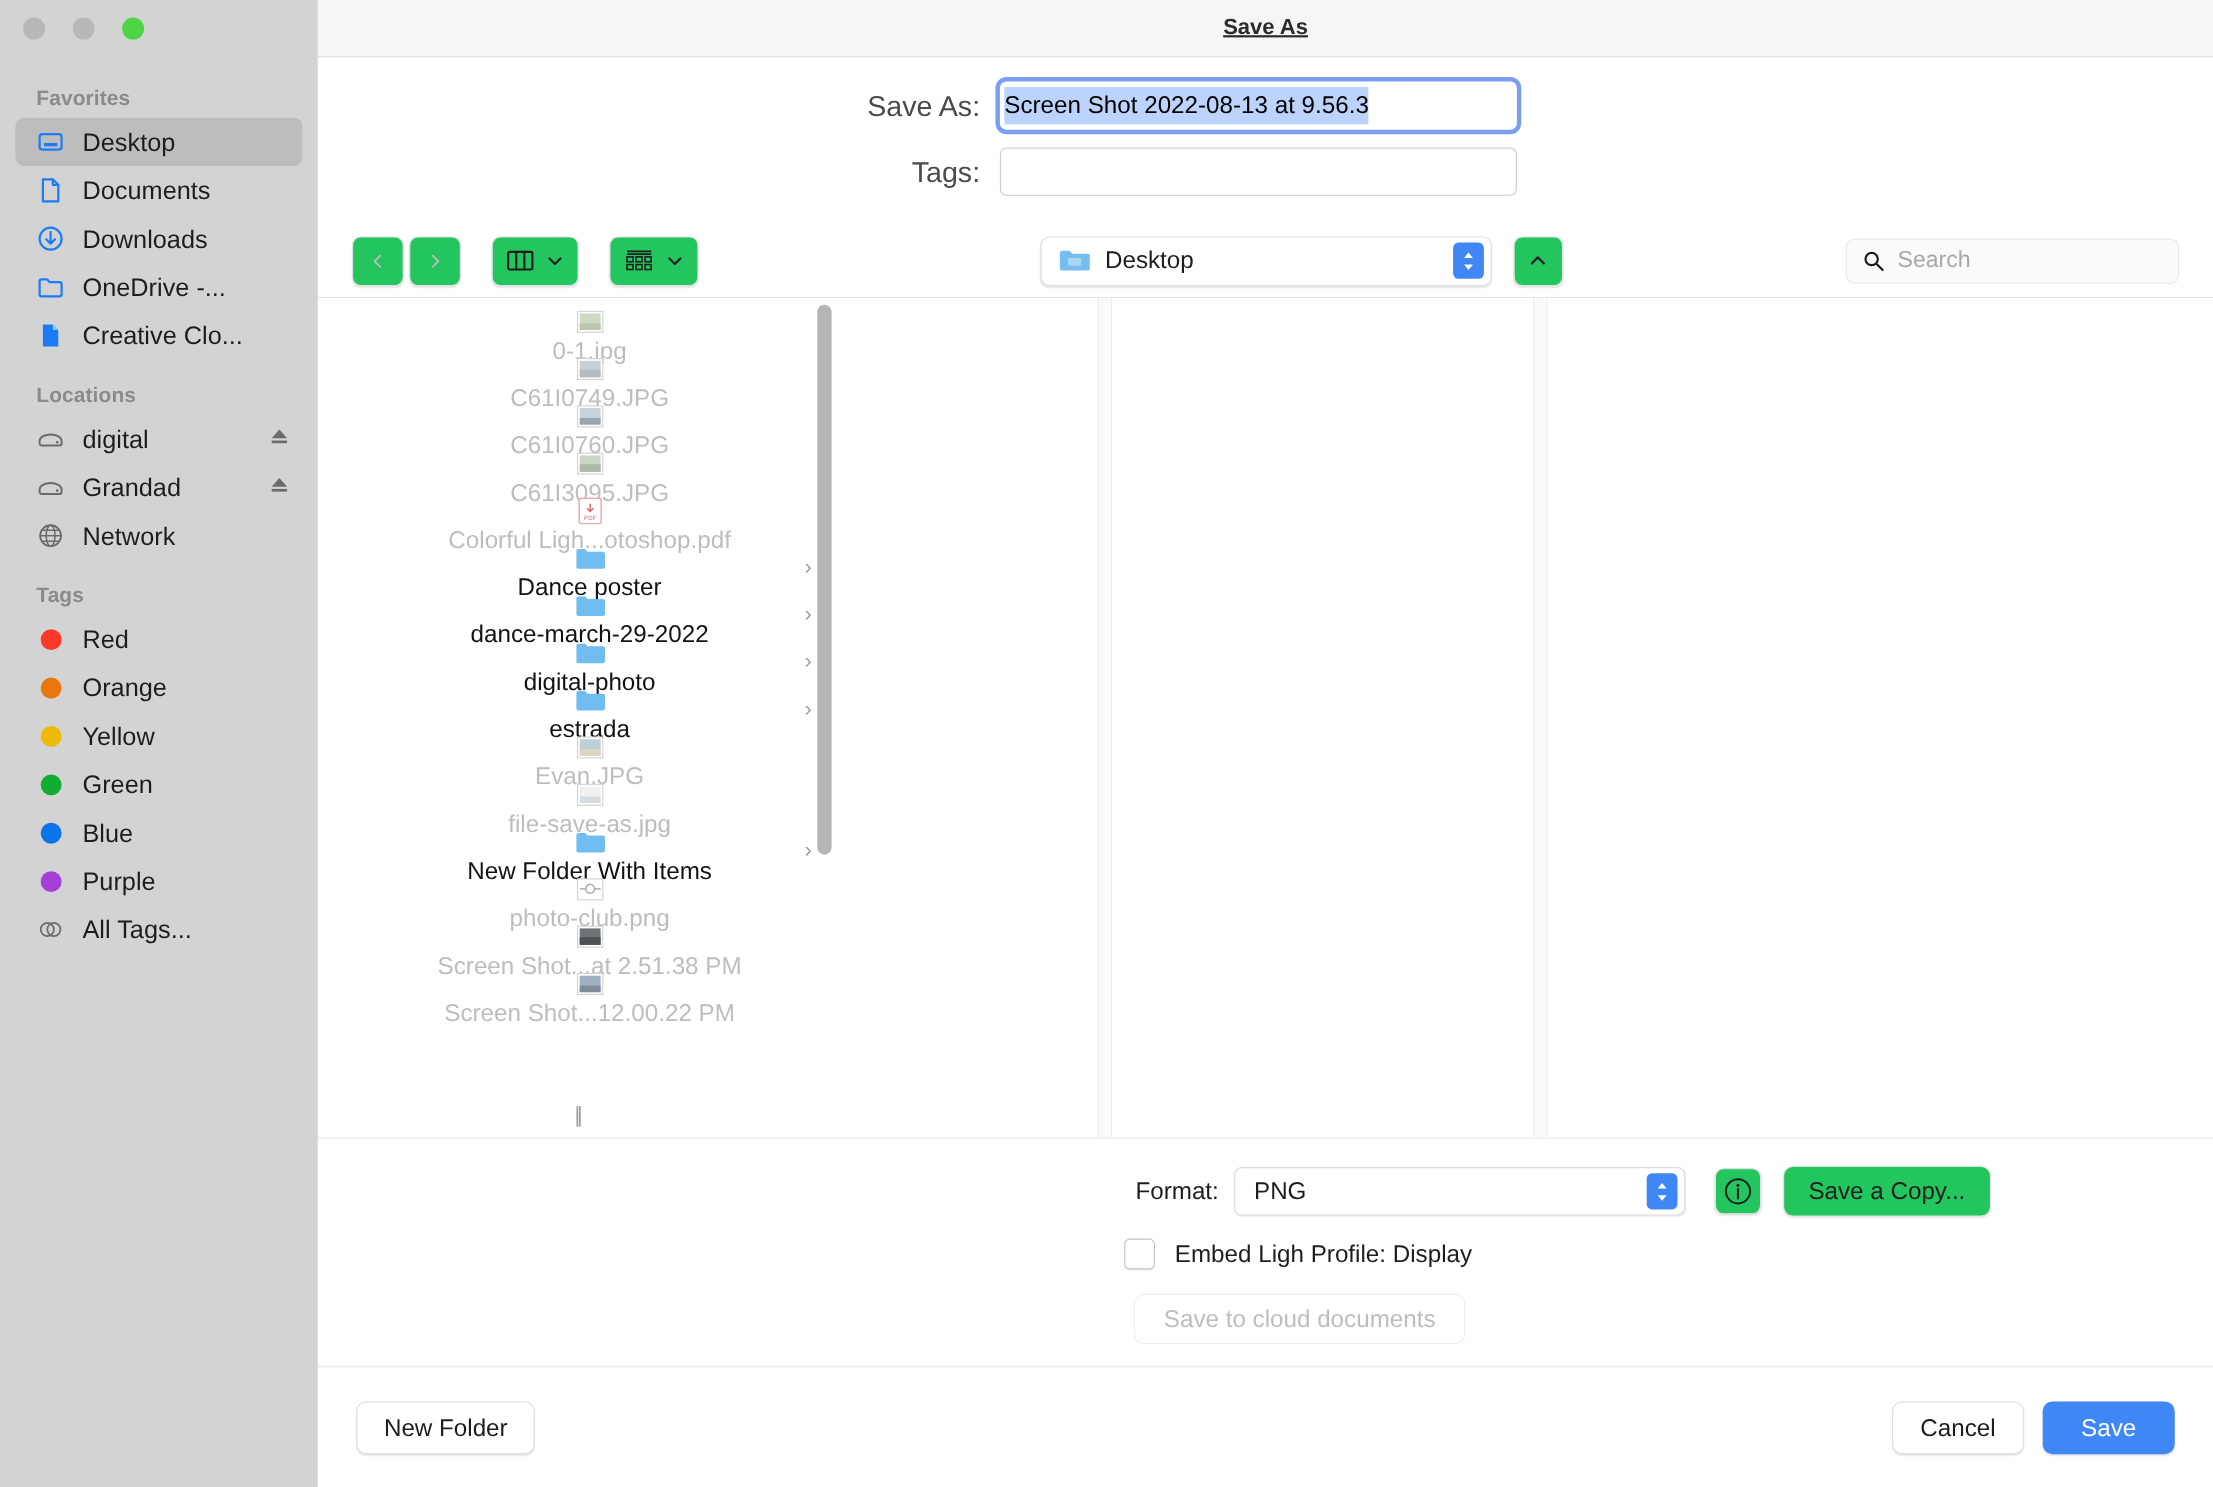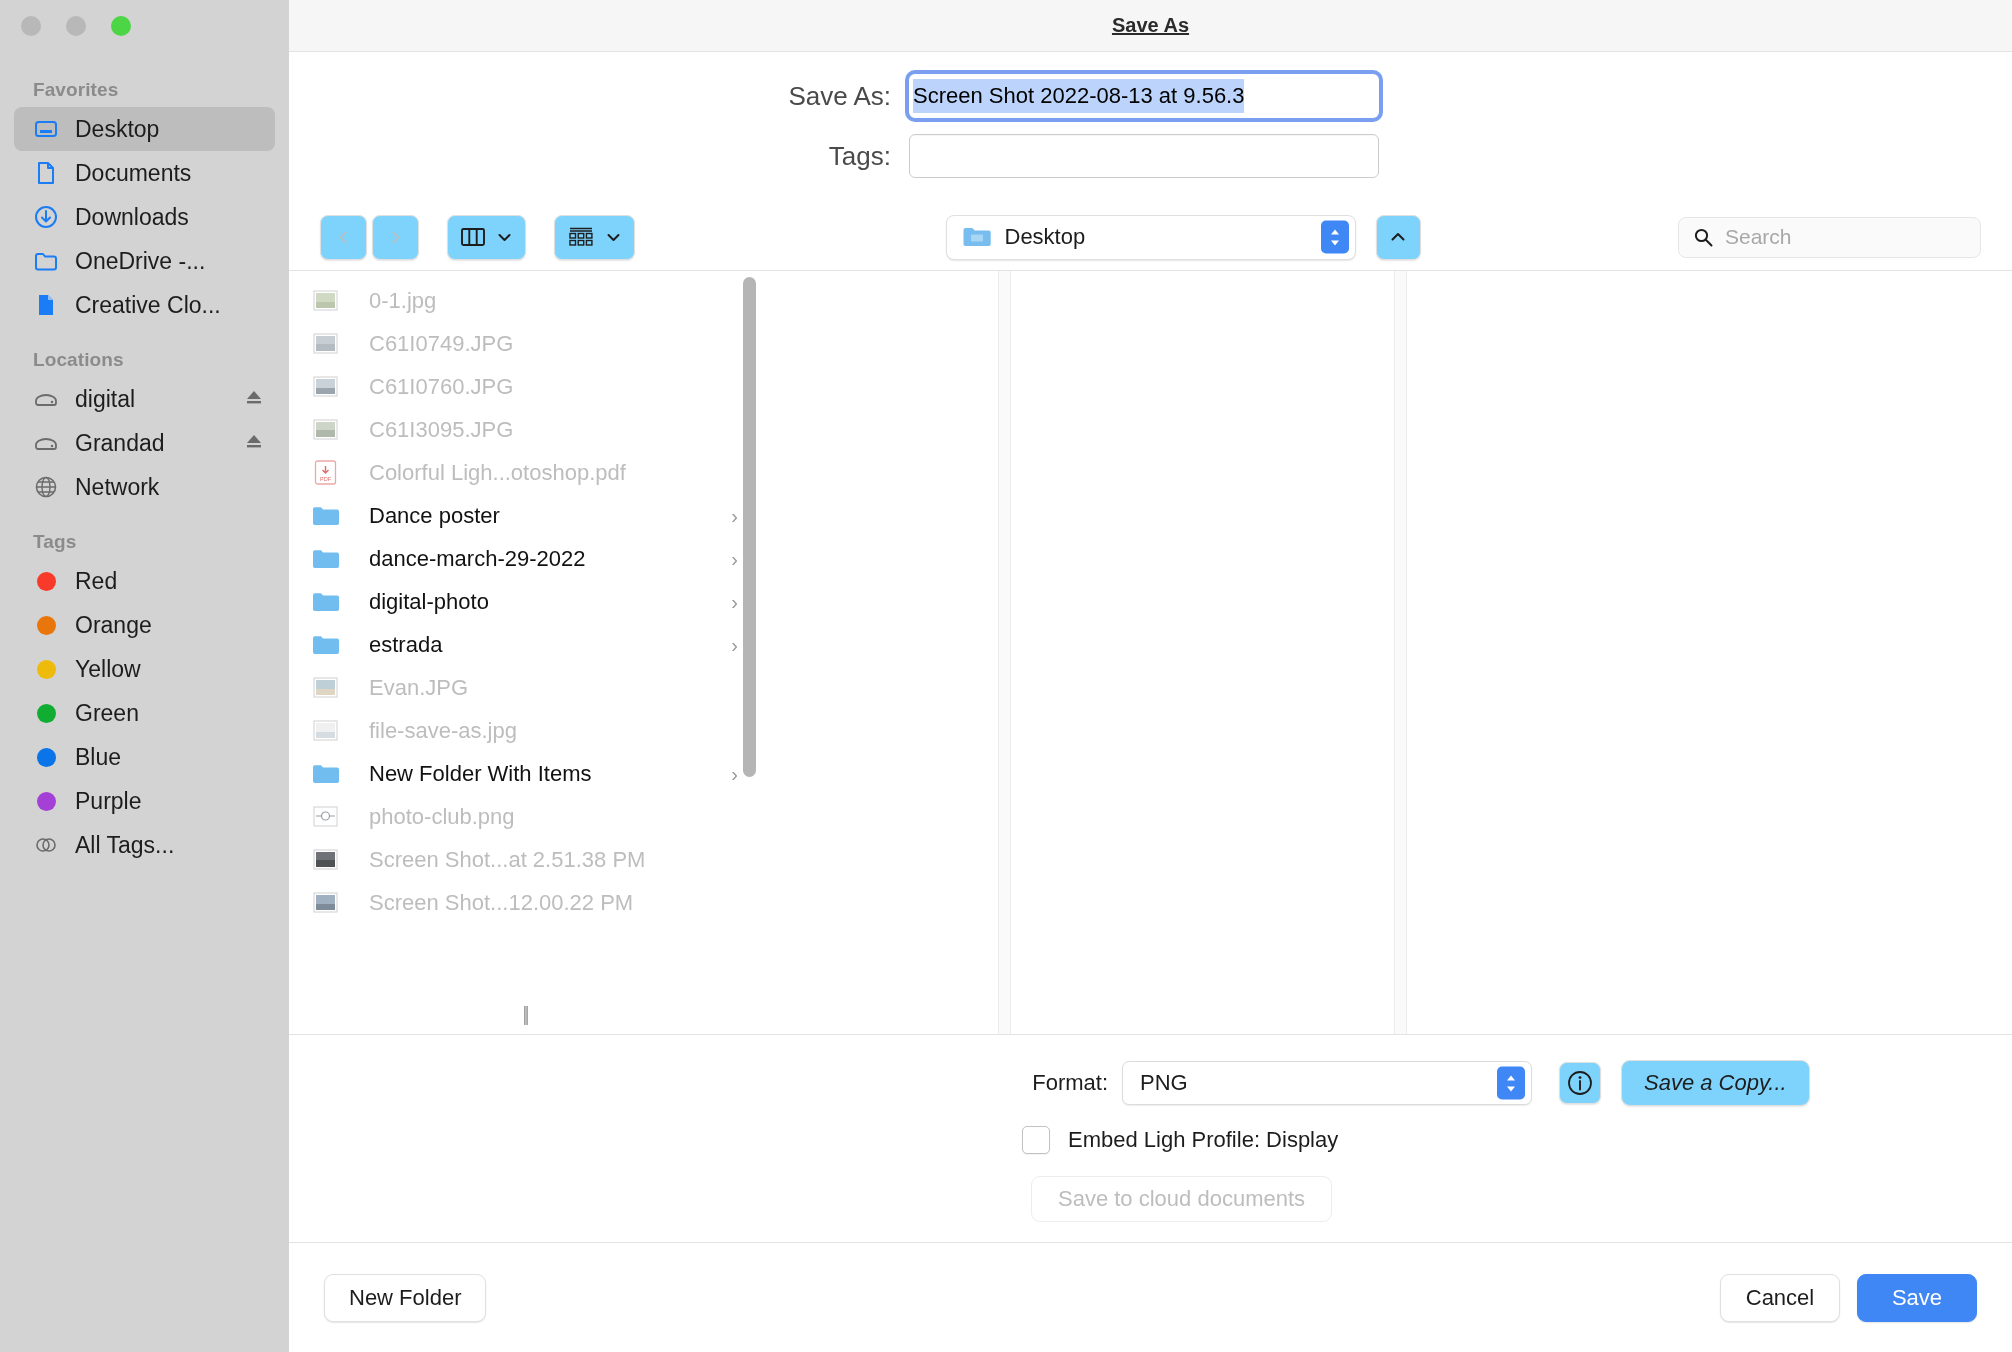--- a/index.html
+++ b/index.html
@@ -120,25 +120,25 @@
   }
 
   
   .toolbar {
     height: 66px; flex: 0 0 66px;
     display: flex; align-items: center;
     padding: 0 31px;
     position: relative;
   }
   .btn {
-    background: #7dd3fc;
+    background: #22c55e;
     border: 1px solid #e0e0e0;
     border-radius: 8px;
     box-shadow: 0 1px 1.5px rgba(0,0,0,0.10);
-    display: flex; align-items: center; justify-content: center; font-style: italic;
+    display: flex; align-items: center; justify-content: center;
   }
   .navbtn { width: 47px; height: 45px; }
   .navgroup { display: flex; gap: 5px; }
   .viewbtn {
     height: 45px; padding: 0 12px; gap: 10px;
     margin-left: 28px;
   }
   .chev-d { width: 17px; height: 17px; }
 
   .pathpopup {
@@ -194,22 +194,23 @@
   .col.sep { width: 13px; flex: 0 0 13px; background: #fafafa;
              border-left: 1px solid #ececec; border-right: 1px solid #ececec; }
   .col.empty1 { width: 238px; flex: 0 0 238px; }
   .col.empty2 { width: 383px; flex: 0 0 383px; }
   .col.empty3 { flex: 1 1 auto; }
 
   .file-list { padding-top: 8px; }
   .file-row {
     height: 43px;
     display: flex; align-items: center;
-    padding-left: 23px; gap: 30px;
-    position: relative;
+    padding-left: 23px; gap: 0;
+    position: relative;
+    flex-direction: column;
   }
   .file-name {
     font-size: 22px; color: #bdbdbd;
     white-space: nowrap;
   }
   .file-row.folder .file-name { color: #121212; }
   .ficon { width: 27px; height: 23px; flex: 0 0 27px;
            display: flex; align-items: center; justify-content: center; }
   .disc {
     position: absolute; right: 22px; top: 50%;

